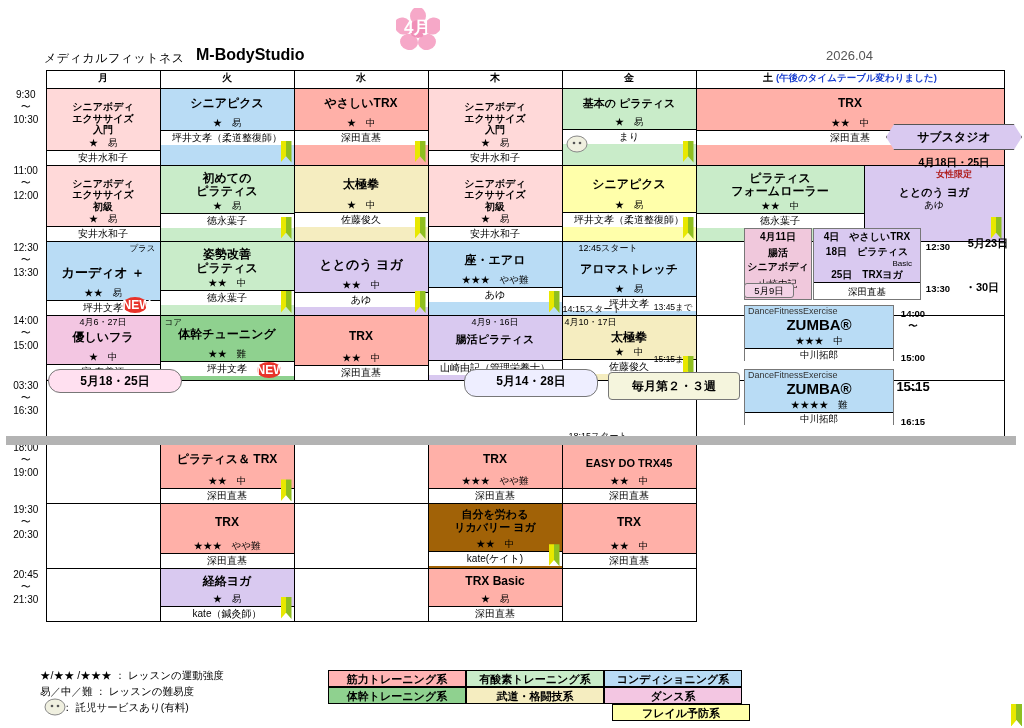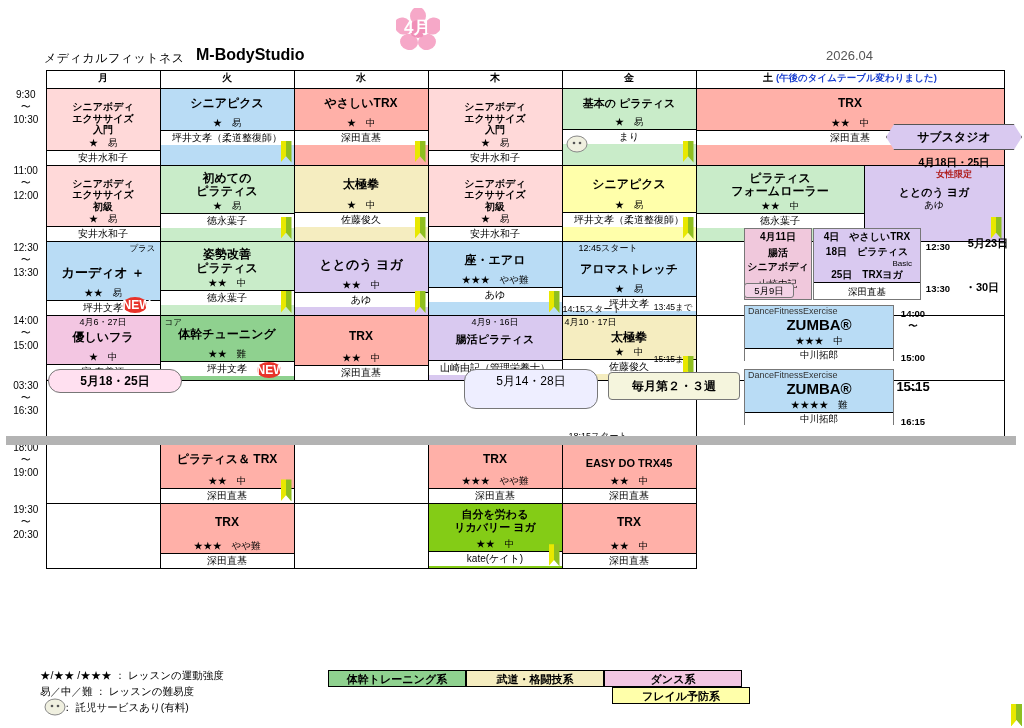--- a/index.html
+++ b/index.html
@@ -467,35 +467,57 @@
       <div>〜</div>
       <div>20:30</div>
     </td>
     <td style="background:#fff"></td>
     <td style="background:#ffb0a8;position:relative">
       <div class="cname" style="padding-top:12px">TRX</div>
       <div class="clevel" style="padding-top:10px">★★★　やや難</div>
       <div class="cinstr">深田直基</div>
     </td>
     <td style="background:#fff"></td>
-    <td style="background:#84cc16;position:relative">
+    <td style="background:#a16207;position:relative">
       <div class="cname sm" style="white-space:pre-line;padding-top:4px">自分を労わる
 リカバリー ヨガ</div>
       <div class="clevel" style="padding-top:4px">★★　中</div>
       <div class="cinstr">kate(ケイト)</div>
       <div class="ribbon"></div>
     </td>
     <td style="background:#ffb0a8;position:relative">
       <div class="cname" style="padding-top:12px">TRX</div>
       <div class="clevel" style="padding-top:10px">★★　中</div>
       <div class="cinstr">深田直基</div>
     </td>
     <td colspan="3" style="background:#fff;border:none"></td>
   </tr>
 
+  <tr>
+    <td class="timecol" style="height:46px">
+      <div>20:45</div>
+      <div>〜</div>
+      <div>21:30</div>
+    </td>
+    <td style="background:#fff"></td>
+    <td style="background:#d9c9f0;position:relative">
+      <div class="cname" style="padding-top:6px">経絡ヨガ</div>
+      <div class="clevel" style="padding-top:4px">★　易</div>
+      <div class="cinstr">kate（鍼灸師）</div>
+      <div class="ribbon"></div>
+    </td>
+    <td style="background:#fff"></td>
+    <td style="background:#ffb0a8;position:relative">
+      <div class="cname" style="padding-top:6px">TRX Basic</div>
+      <div class="clevel" style="padding-top:4px">★　易</div>
+      <div class="cinstr">深田直基</div>
+    </td>
+    <td style="background:#fff"></td>
+    <td colspan="3" style="background:#fff;border:none"></td>
+  </tr>
 </tbody>
   </table>
 
 <div class="sub-studio">サブスタジオ</div>
 
 <div class="ovl" style="left:890px;top:156px;width:128px;font-size:10.5px;color:#000">4月18日・25日</div>
 <div class="ovl" style="left:890px;top:168px;width:128px;font-size:9px;color:#b02020">女性限定</div>
 
 <div class="panel" style="left:744px;top:228px;width:68px;height:72px;background:#f0c8dc">
   <div style="font-weight:bold;font-size:10px;padding-top:1px">4月11日</div>
@@ -532,37 +554,42 @@
   <div style="font-size:9px;text-align:left;padding-left:3px;color:#333">DanceFitnessExercise</div>
   <div style="font-size:15px;font-weight:bold">ZUMBA®</div>
   <div style="font-size:9.5px;padding-top:2px">★★★★　難</div>
   <div style="font-size:9.5px;border-top:1px solid #000;background:#fff">中川拓郎</div>
 </div>
 <div class="ovl" style="left:896px;top:379px;width:34px;font-size:13px">15:15</div>
 <div class="ovl" style="left:896px;top:384px;width:34px;font-size:9.5px">〜</div>
 <div class="ovl" style="left:896px;top:416px;width:34px;font-size:9.5px">16:15</div>
 
 <div class="panel" style="left:48px;top:369px;width:134px;height:24px;background:#ffe0f0;border-radius:12px;line-height:22px;font-size:12px;font-weight:bold">5月18・25日</div>
-<div class="panel" style="left:464px;top:369px;width:134px;height:40px;background:#eeeeff;border-radius:12px;line-height:22px;font-size:12px;font-weight:normal">5月14・28日</div>
+<div class="panel" style="left:464px;top:369px;width:134px;height:28px;background:#eeeeff;border-radius:12px;line-height:22px;font-size:12px;font-weight:bold">5月14・28日</div>
 <div class="panel" style="left:608px;top:372px;width:132px;height:28px;background:#f5f5dd;border-radius:4px;line-height:26px;font-size:12px;font-weight:bold">毎月第２・３週</div>
 
 <div class="greybar"></div>
 
 <div class="legend">
   <div>★/★★ /★★★ ： レッスンの運動強度</div>
   <div>易／中／難 ： レッスンの難易度</div>
   <div style="padding-left:22px">： 託児サービスあり(有料)</div>
 </div>
 <svg style="position:absolute;left:44px;top:698px;width:22px;height:18px" viewBox="0 0 22 18">
   <ellipse cx="11" cy="9" rx="10" ry="8" fill="#f0f0e0" stroke="#888"></ellipse>
   <circle cx="8" cy="8" r="1.3" fill="#555"></circle>
     <circle cx="14" cy="8" r="1.3" fill="#555"></circle>
 </svg>
 
 <div class="legend-boxes">
+  <div style="display:flex">
+    <div class="lbox" style="background:#ffb3b3">筋力トレーニング系</div>
+    <div class="lbox" style="background:#c9ecc9">有酸素トレーニング系</div>
+    <div class="lbox" style="background:#b9dcf5">コンディショニング系</div>
+  </div>
   <div style="display:flex">
     <div class="lbox" style="background:#8fd18f">体幹トレーニング系</div>
     <div class="lbox" style="background:#f5edc0">武道・格闘技系</div>
     <div class="lbox" style="background:#f3c6e2">ダンス系</div>
   </div>
   <div style="display:flex;padding-left:284px">
     <div class="lbox" style="background:#ffffaa">フレイル予防系</div>
   </div>
 </div>
 

